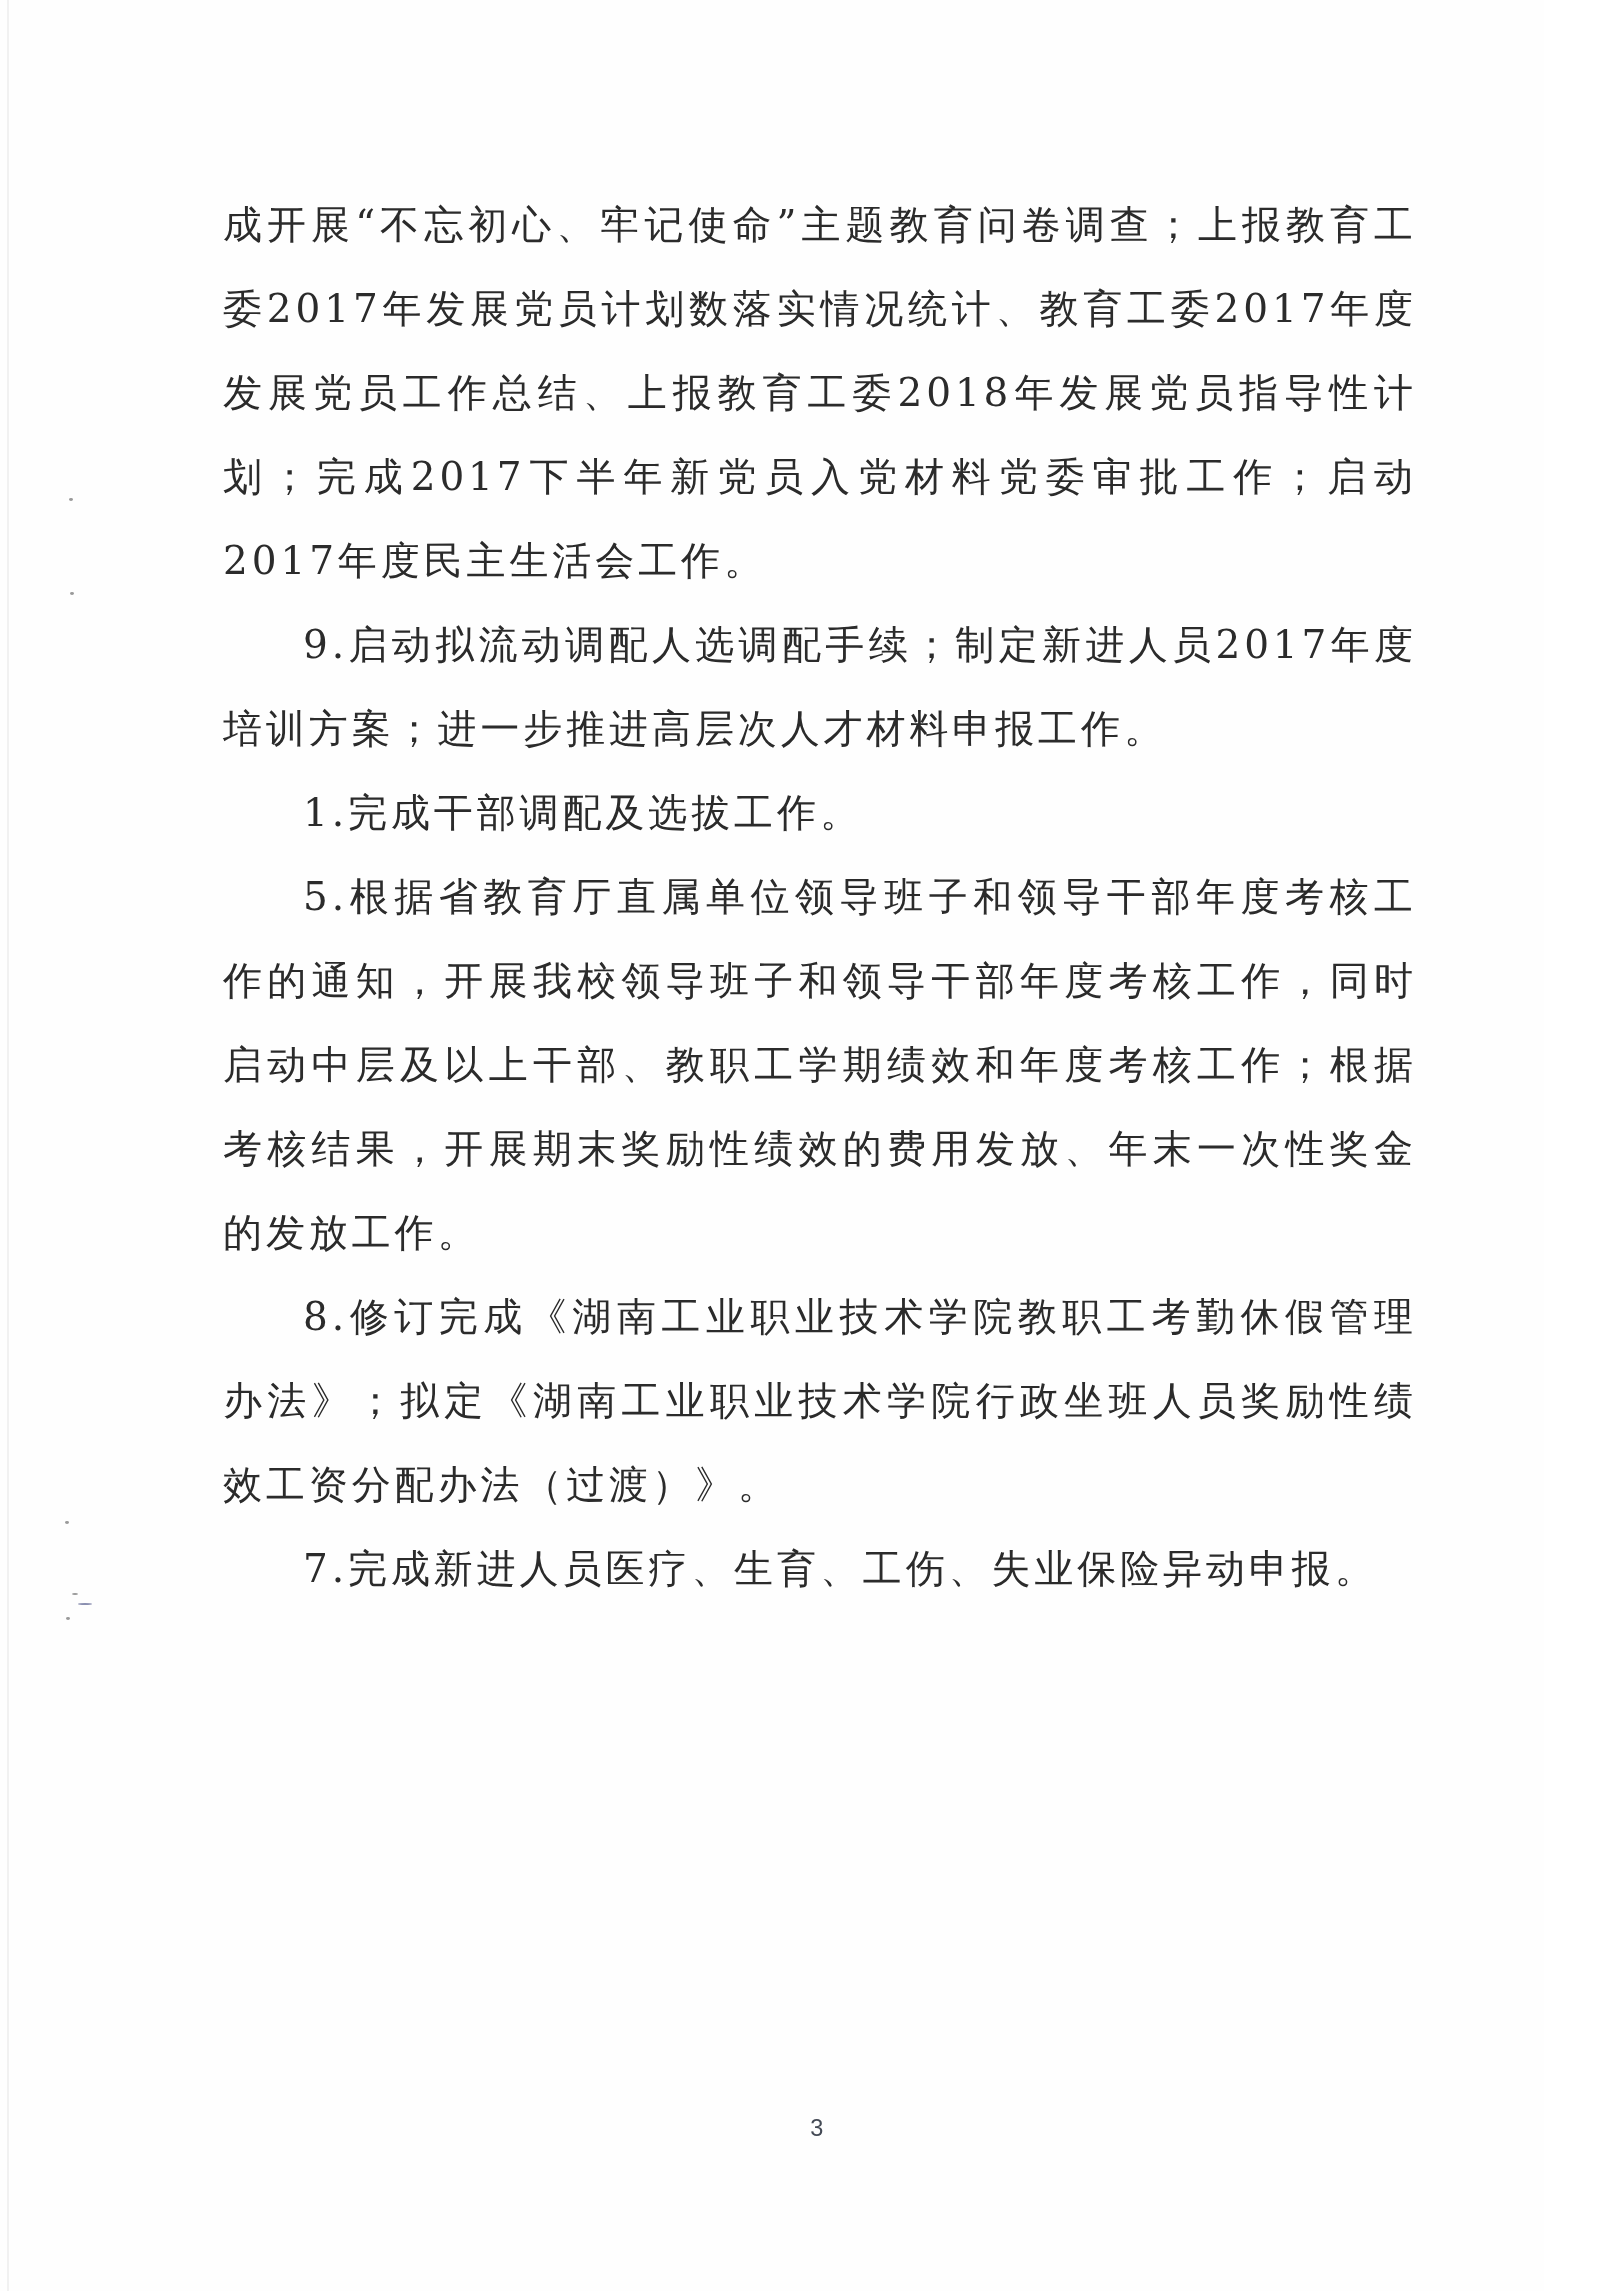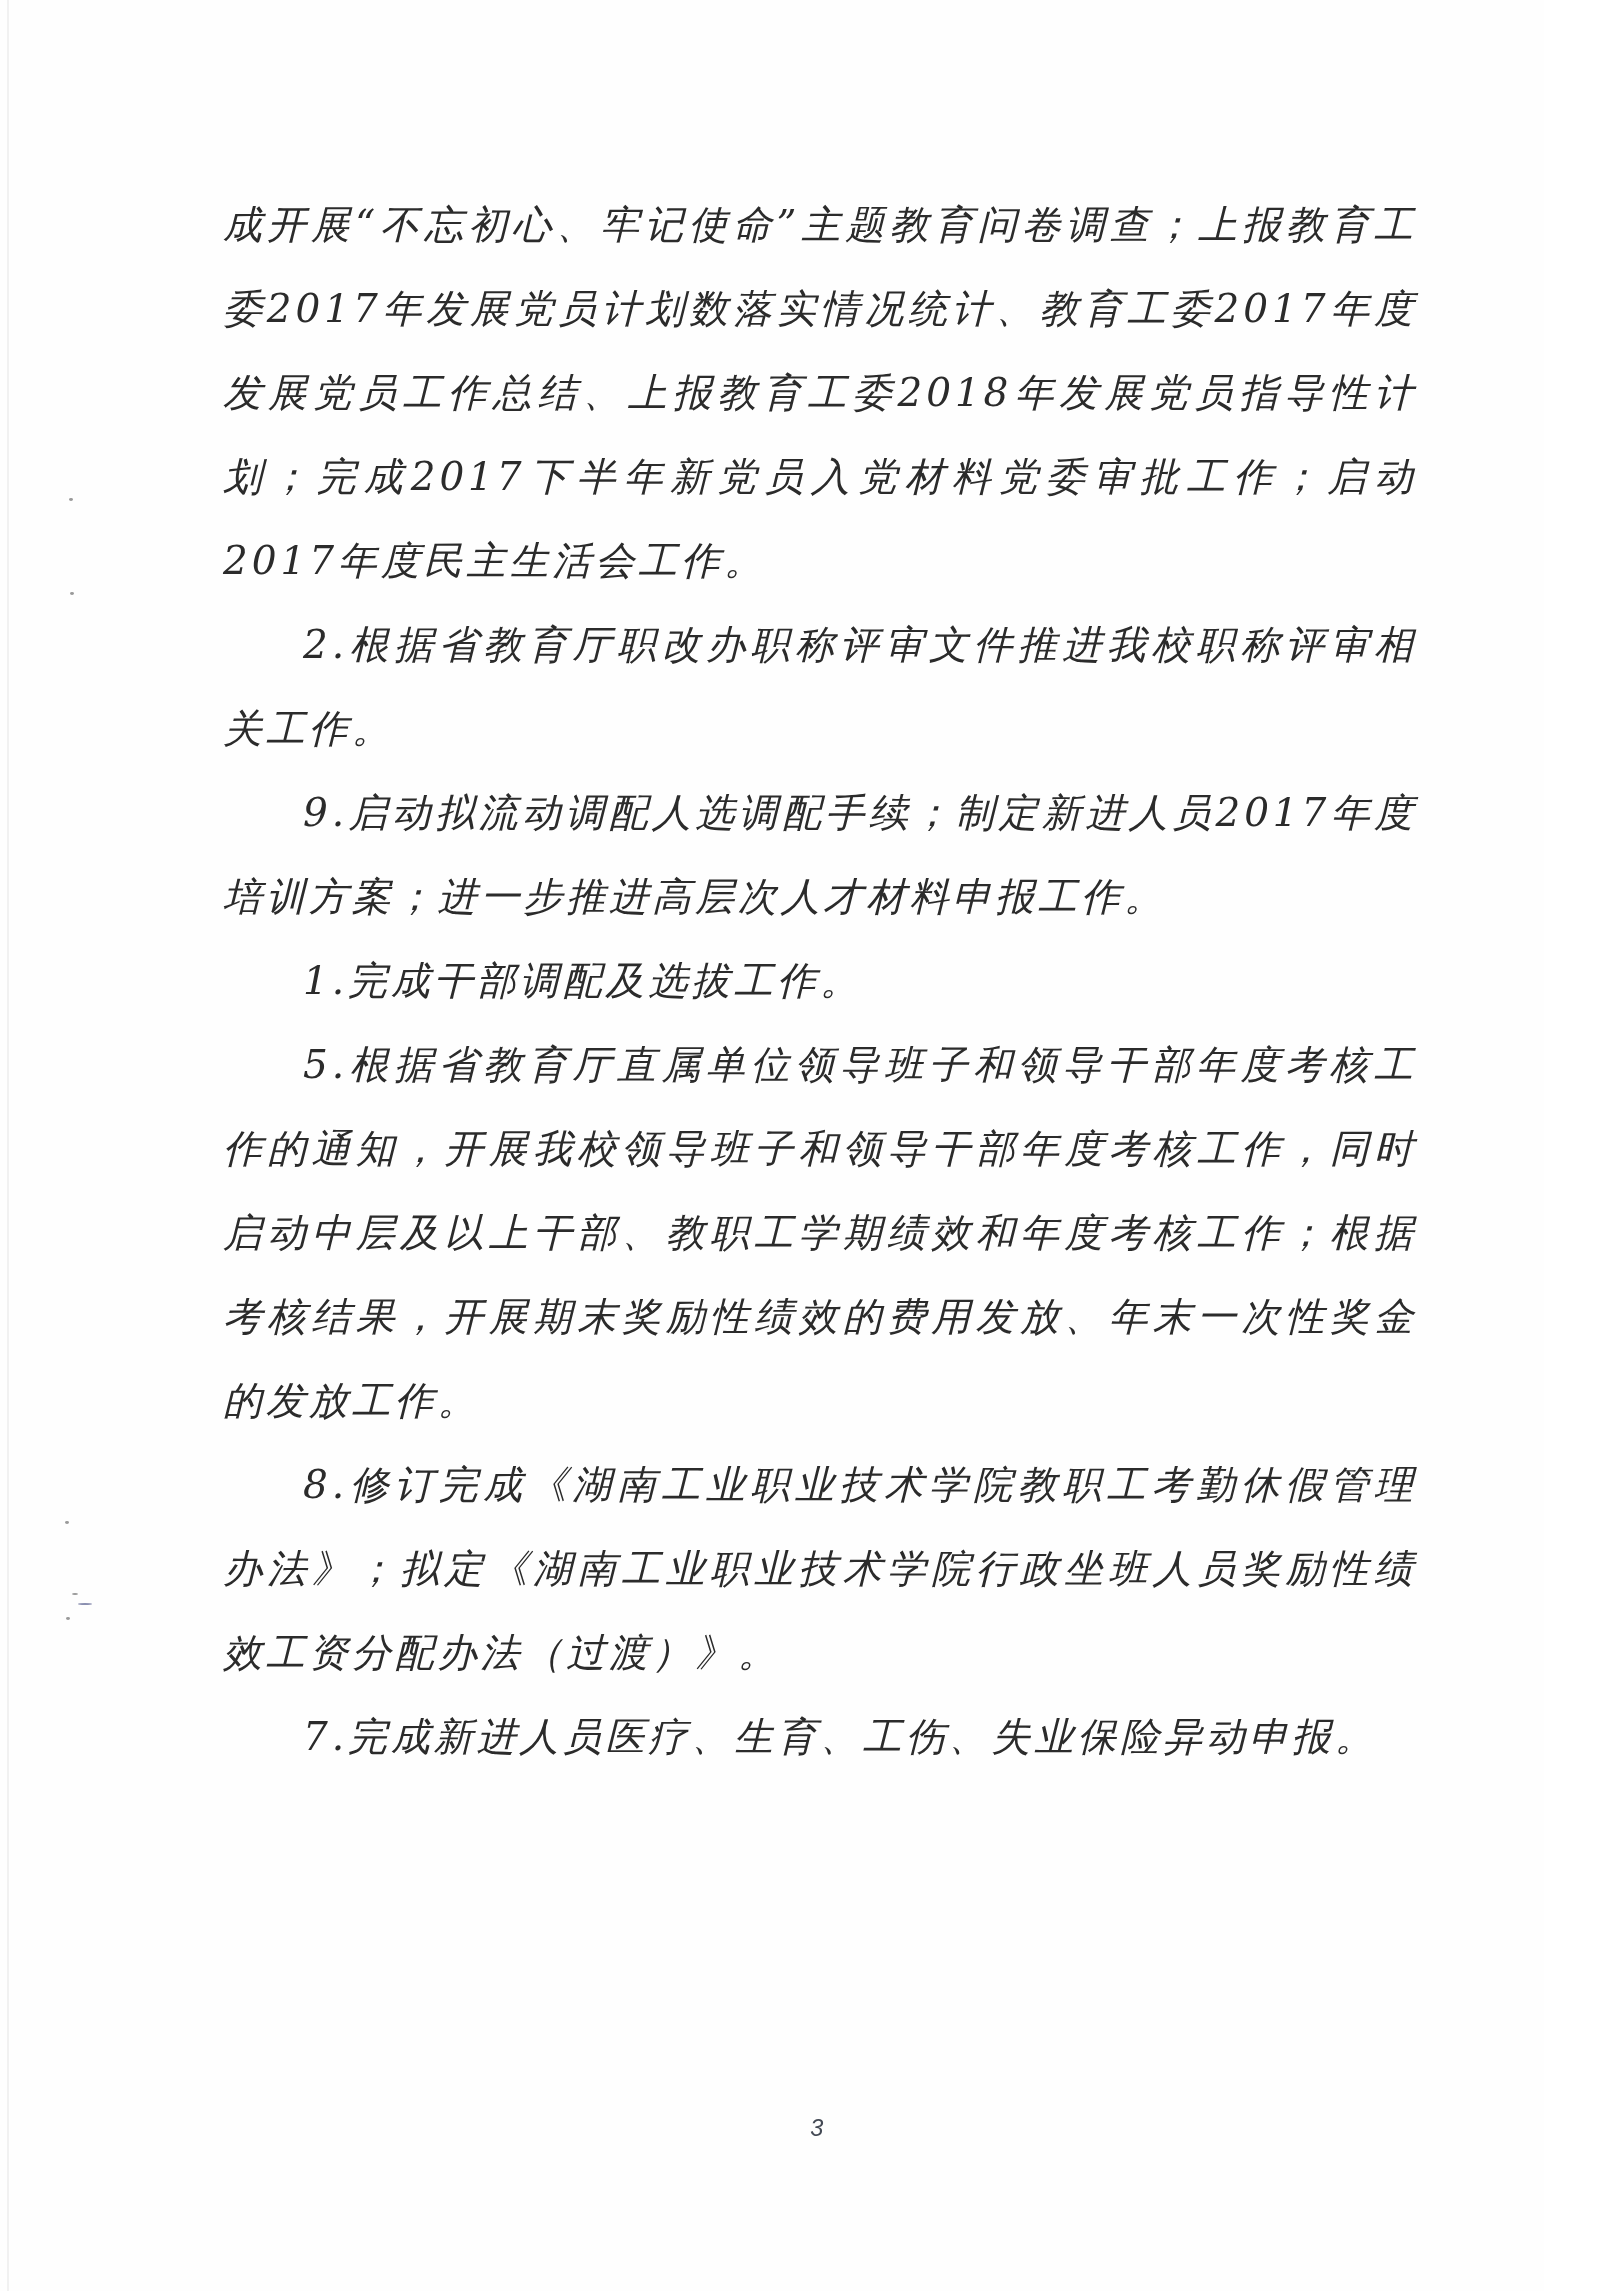--- a/index.html
+++ b/index.html
@@ -1,20 +1,19 @@
 <!DOCTYPE html>
 <html><head>
 <meta charset="utf-8">
 <style>
   html, body { margin: 0; padding: 0; background: #ffffff; }
   body { width: 1620px; height: 2292px; position: relative; overflow: hidden; }
   .page {
     position: absolute; left: 0; top: 0; width: 1544px; height: 2292px;
     background: #fefefe;
-    font-style: italic;
   }
   .scan-edge {
     position: absolute; left: 6.9px; top: 0; width: 2px; height: 2292px;
     background: #f1f1f1;
   }
   .speck { position: absolute; background: #9a9a9a; border-radius: 50%; }
   .body-text {
     position: absolute; left: 223px; top: 183px; width: 1194px;
     font-family: "DejaVu Serif", "Liberation Serif", serif;
     font-size: 39px; line-height: 84px; color: #2b2b2b;
@@ -37,21 +36,20 @@
   <div class="scan-edge"></div>
   <div class="speck" style="left:69px;top:498px;width:3.9px;height:2.9px;"></div>
   <div class="speck" style="left:70px;top:592px;width:3.9px;height:2.9px;"></div>
   <div class="speck" style="left:65px;top:1521px;width:3.9px;height:2.9px;"></div>
   <div class="speck" style="left:72px;top:1593px;width:5.9px;height:2px;"></div>
   <div class="speck" style="left:78px;top:1603px;width:13.7px;height:2px;background:#8a8fb0;"></div>
   <div class="speck" style="left:66px;top:1617px;width:3.9px;height:2.9px;"></div>
 
   <div class="body-text">
     <p class="para">成开展“不忘初心、牢记使命”主题教育问卷调查；上报教育工委2017年发展党员计划数落实情况统计、教育工委2017年度发展党员工作总结、上报教育工委2018年发展党员指导性计划；完成2017下半年新党员入党材料党委审批工作；启动2017年度民主生活会工作。</p>
-    <p class="para indent">2.根据省教育厅职改办职称评审文件推进我校职称评审相关工作。</p>
     <p class="para indent">9.启动拟流动调配人选调配手续；制定新进人员2017年度培训方案；进一步推进高层次人才材料申报工作。</p>
     <p class="para indent">1.完成干部调配及选拔工作。</p>
     <p class="para indent">5.根据省教育厅直属单位领导班子和领导干部年度考核工作的通知，开展我校领导班子和领导干部年度考核工作，同时启动中层及以上干部、教职工学期绩效和年度考核工作；根据考核结果，开展期末奖励性绩效的费用发放、年末一次性奖金的发放工作。</p>
     <p class="para indent">8.修订完成《湖南工业职业技术学院教职工考勤休假管理办法》；拟定《湖南工业职业技术学院行政坐班人员奖励性绩效工资分配办法（过渡）》。</p>
     <p class="para indent">7.完成新进人员医疗、生育、工伤、失业保险异动申报。</p>
   </div>
 
   <div class="page-number">3</div>
 </div>
 

